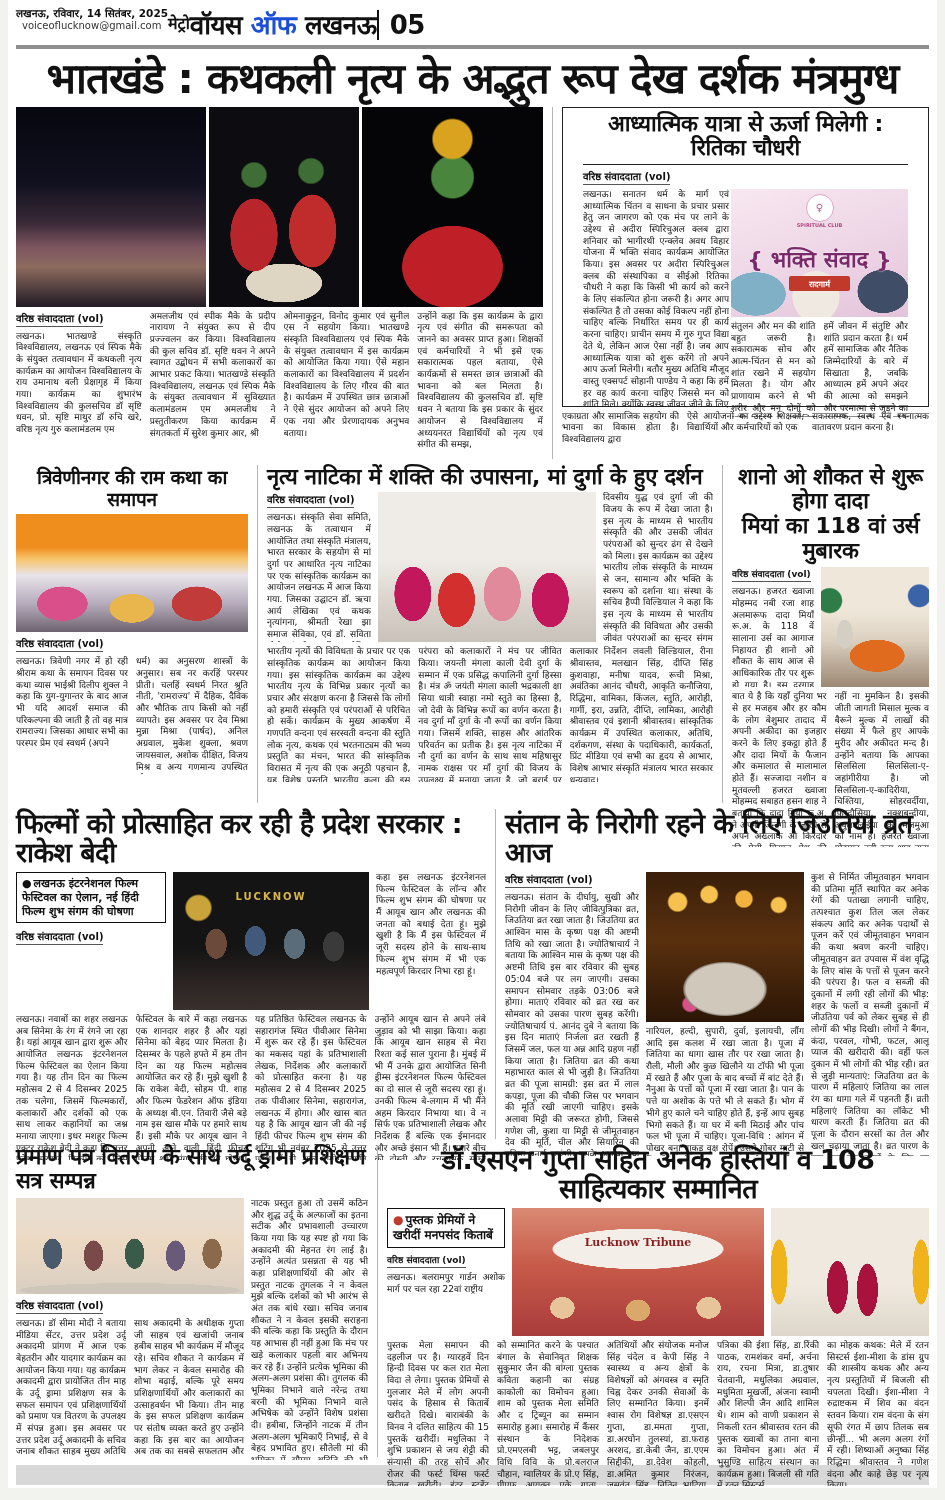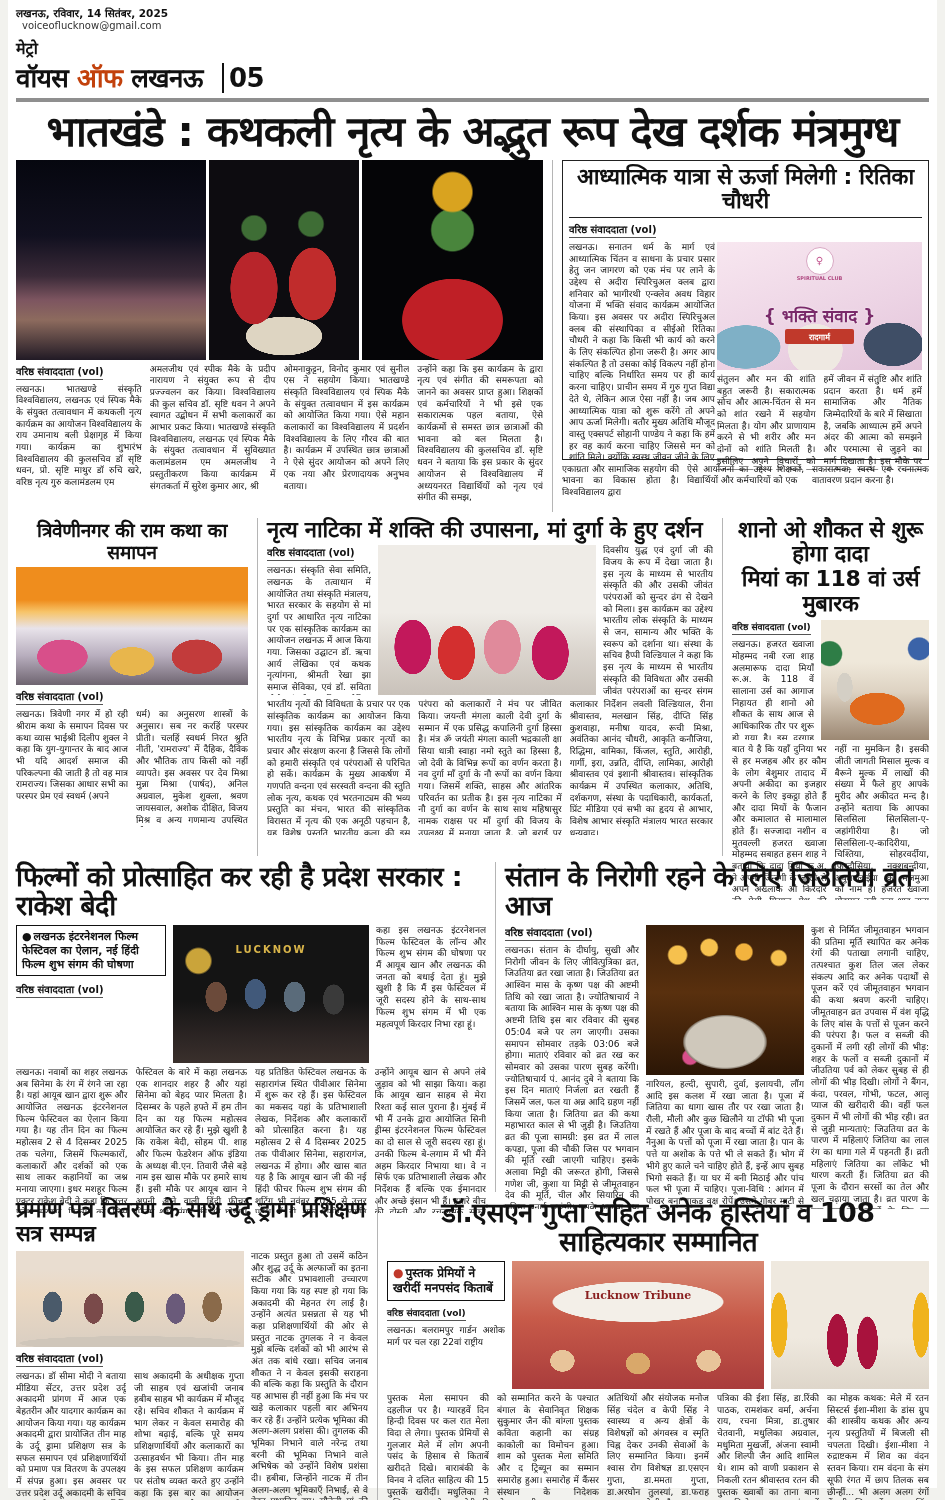--- a/index.html
+++ b/index.html
@@ -1,53 +1,53 @@
 <!DOCTYPE html>
 <html><head>
 <meta charset="utf-8">
 <style>
   html,body{margin:0;padding:0;background:#f2f2ee;}
   body{width:945px;height:1500px;font-family:"DejaVu Sans",sans-serif;color:#111;overflow:hidden;}
   .page{width:929px;height:1488px;margin:0 auto;background:#fff;padding:6px 8px 0 8px;box-sizing:border-box;}
   
-  .mast{display:flex;justify-content:flex-start;align-items:flex-start;flex-direction:column;}
+  .mast{display:flex;justify-content:flex-start;align-items:flex-start;}
   .mast-left .d1{font-size:10.5px;font-weight:bold;}
   .mast-left .d2{font-size:10px;color:#333;padding-left:6px;}
   .mast-center{font-size:16px;font-weight:bold;padding-top:6px;}
   .mast-right{font-size:26px;font-weight:bold;letter-spacing:-0.5px;white-space:nowrap;}
-  .mast-right .gray{color:#c2410c;}
-  .mast-right .pg{border-left:2px solid #111;padding-left:5px;margin-left:19px;}
+  .mast-right .gray{color:#1d4ed8;}
+  .mast-right .pg{border-left:2px solid #111;padding-left:11px;margin-left:0;}
   .mast-rule{height:4px;background:#8f8f8f;margin:3px 0 2px;}
   
   .lead-hl{font-size:42px;font-weight:bold;text-align:center;line-height:1.04;letter-spacing:-1px;margin:8px 0 6px;}
   .hl-md{font-size:22px;font-weight:bold;line-height:1.12;letter-spacing:-0.3px;}
   .hl-ctr{text-align:center;}
   .byline{font-size:10px;font-weight:bold;border-bottom:1.5px solid #555;display:inline-block;padding-bottom:2px;margin:3px 0 4px;}
   .bl-wrap{line-height:1;}
   
   .cols{display:flex;gap:8px;}
   .bcol{flex:1;font-size:9px;line-height:1.3;text-align:justify;overflow:hidden;}
   .subbox{border:1.2px solid #111;padding:4px 5px;font-size:11px;font-weight:bold;line-height:1.25;}
   .subbox .blt{color:#111;margin-right:2px;}
   .subbox .blt.red{color:#c0392b;}
   
   .row{display:flex;gap:9px;}
   .vdiv{border-left:1px solid #b5b5b5;padding-left:9px;}
-  .spirit-box{border:1.2px solid #222;padding:4px 6px;box-sizing:border-box;}
+  .spirit-box{border:1.2px solid #222;padding:4px 20px;box-sizing:border-box;}
   .spirit-box .hl-md{border-bottom:1.5px solid #222;padding-bottom:3px;margin-bottom:2px;}
   
   .ph{position:relative;overflow:hidden;background:#999;flex:none;}
   .ov{position:absolute;left:0;right:0;text-align:center;}
   .ph-k1{background:linear-gradient(180deg,#06070f,#11101f 38%,#3a2a38 58%,#7d5560 70%,#8d6b5e 80%,#211a25);}
   .ph-k2{background:radial-gradient(circle at 30% 34%,#3e6d35 0 7%,transparent 8%),radial-gradient(circle at 68% 32%,#3e6d35 0 7%,transparent 8%),radial-gradient(ellipse 26% 30% at 30% 64%,#b8252b 0 60%,transparent 61%),radial-gradient(ellipse 26% 30% at 69% 62%,#c02c2c 0 60%,transparent 61%),radial-gradient(ellipse 42% 16% at 50% 88%,#ded5c2 0 60%,transparent 61%),#0d0c10;}
   .ph-k3{background:radial-gradient(circle at 50% 16%,#d9a31f 0 10%,transparent 11%),radial-gradient(circle at 50% 35%,#49853c 0 13%,transparent 14%),radial-gradient(ellipse 46% 34% at 50% 80%,#bf1f26 0 60%,transparent 61%),#050507;}
   .ph-sp{background:radial-gradient(ellipse 28% 28% at 14% 82%,#7fb0c6 0 60%,transparent 61%),radial-gradient(ellipse 22% 33% at 48% 84%,#efe9e2 0 60%,transparent 61%),radial-gradient(ellipse 24% 28% at 86% 80%,#3f4e66 0 60%,transparent 61%),linear-gradient(160deg,#f8e7f0,#ecd3e4 60%,#e3c4da);}
   .sp-logo{top:5px;font-size:5px;font-weight:bold;color:#b04a82;}
   .sp-logo .cir{display:inline-block;width:26px;height:26px;border-radius:50%;background:#fff;border:1px solid #d9a8c4;line-height:26px;font-size:10px;color:#c2558e;}
-  .sp-title{top:42%;font-size:17px;font-weight:bold;color:#7a2a6a;text-shadow:0 0 2px #fff;margin-top:8px;}
+  .sp-title{top:42%;font-size:22px;font-weight:bold;color:#7a2a6a;text-shadow:0 0 2px #fff;}
   .sp-band{top:68%;width:34%;left:33%;background:#c0392b;color:#fff;font-size:8px;font-weight:bold;padding:2px 0;border-radius:2px;}
   .ph-rk{background:radial-gradient(ellipse 18% 24% at 20% 76%,#d84f8a 0 60%,transparent 61%),radial-gradient(ellipse 16% 20% at 50% 80%,#e8b64c 0 60%,transparent 61%),radial-gradient(ellipse 18% 24% at 78% 76%,#c23b3b 0 60%,transparent 61%),linear-gradient(180deg,#ef8d1d 0 28%,#f7c469 38%,#e8e3ea 52%,#b8aebe 75%,#6e6470);}
   .ph-nr{background:radial-gradient(ellipse 14% 30% at 16% 68%,#c2185b 0 60%,transparent 61%),radial-gradient(ellipse 14% 30% at 36% 72%,#d32f2f 0 60%,transparent 61%),radial-gradient(ellipse 14% 30% at 57% 68%,#e08a9b 0 60%,transparent 61%),radial-gradient(ellipse 14% 30% at 79% 72%,#c2185b 0 60%,transparent 61%),linear-gradient(180deg,#efece7 0 45%,#dcd6cf 70%,#c9c2ba);}
   .ph-ur{background:radial-gradient(ellipse 42% 22% at 52% 74%,#e06a1e 0 60%,transparent 61%),radial-gradient(circle at 8% 28%,#2e7d46 0 9%,transparent 10%),radial-gradient(circle at 91% 24%,#3b63a8 0 8%,transparent 9%),radial-gradient(ellipse 12% 20% at 22% 56%,#d4cfc5 0 60%,transparent 61%),linear-gradient(180deg,#efe8da 0 35%,#ddd2c2 60%,#9c8873);}
   .ph-fl{background:radial-gradient(circle at 13% 26%,#caa43a 0 6%,transparent 7%),radial-gradient(ellipse 9% 18% at 22% 52%,#6b4a3a 0 60%,transparent 61%),radial-gradient(ellipse 9% 18% at 42% 50%,#41597a 0 60%,transparent 61%),radial-gradient(ellipse 9% 18% at 62% 52%,#5a6b7a 0 60%,transparent 61%),radial-gradient(ellipse 9% 18% at 82% 54%,#3a3a3a 0 60%,transparent 61%),linear-gradient(180deg,#141414 0 55%,#2b2423 80%,#3a302c);}
   .fl-txt{top:14%;font-size:10px;font-weight:bold;color:#d9b54a;letter-spacing:2px;}
   .ph-jt{background:radial-gradient(circle at 20% 20%,#f6c14e 0 5%,transparent 6%),radial-gradient(circle at 40% 15%,#f6c14e 0 5%,transparent 6%),radial-gradient(circle at 62% 18%,#f3b33e 0 5%,transparent 6%),radial-gradient(circle at 84% 22%,#f6c14e 0 4%,transparent 5%),radial-gradient(ellipse 44% 30% at 50% 78%,#cfc8bb 0 56%,#8c8275 59%,transparent 61%),radial-gradient(ellipse 28% 16% at 50% 76%,#e67e22 0 60%,transparent 61%),radial-gradient(circle at 28% 88%,#d84f8a 0 4%,transparent 5%),linear-gradient(180deg,#3a1f0a,#59300e 45%,#2b1606);}
   .ph-ud{background:radial-gradient(ellipse 7% 26% at 16% 58%,#4a5a6a 0 60%,transparent 61%),radial-gradient(ellipse 7% 26% at 34% 60%,#7a4a4a 0 60%,transparent 61%),radial-gradient(ellipse 7% 26% at 52% 58%,#3a5a4a 0 60%,transparent 61%),radial-gradient(ellipse 7% 26% at 70% 60%,#6a5a7a 0 60%,transparent 61%),radial-gradient(ellipse 7% 26% at 86% 58%,#8a6a4a 0 60%,transparent 61%),radial-gradient(ellipse 80% 12% at 50% 96%,#cfc6ba 0 60%,transparent 61%),linear-gradient(180deg,#e9ddd0 0 20%,#ecd9c2 45%,#d9cec2);}
   .ph-tb{background:radial-gradient(ellipse 56% 26% at 50% 32%,#f3efe8 0 60%,transparent 61%),radial-gradient(ellipse 8% 14% at 20% 78%,#e8c49a 0 60%,transparent 61%),radial-gradient(ellipse 8% 14% at 50% 80%,#d9a86a 0 60%,transparent 61%),radial-gradient(ellipse 8% 14% at 78% 78%,#e8c49a 0 60%,transparent 61%),linear-gradient(180deg,#d98a74,#c75a49 45%,#a93c3c);}
   .tb-txt{top:22%;font-family:"DejaVu Serif",serif;font-size:11px;font-weight:bold;color:#8a1f1f;}

